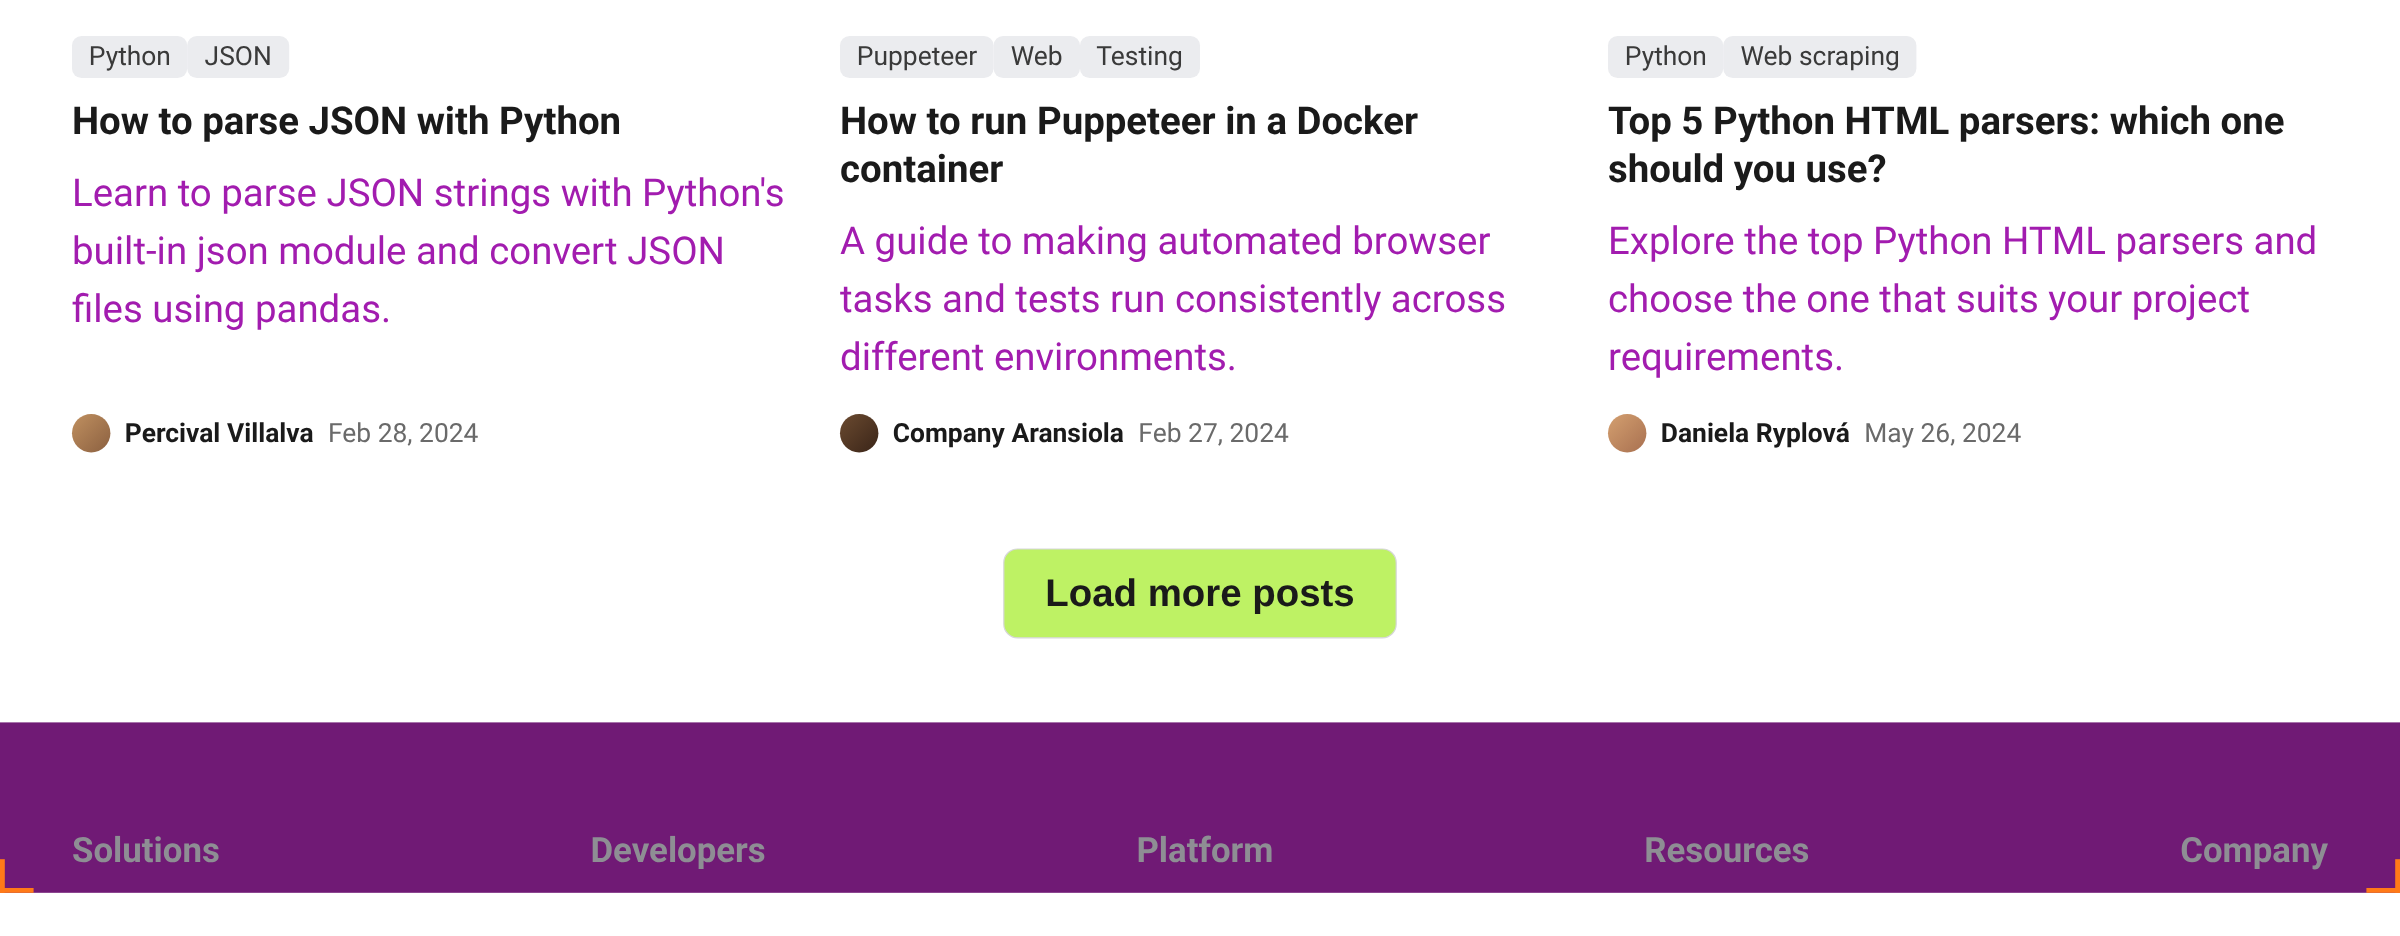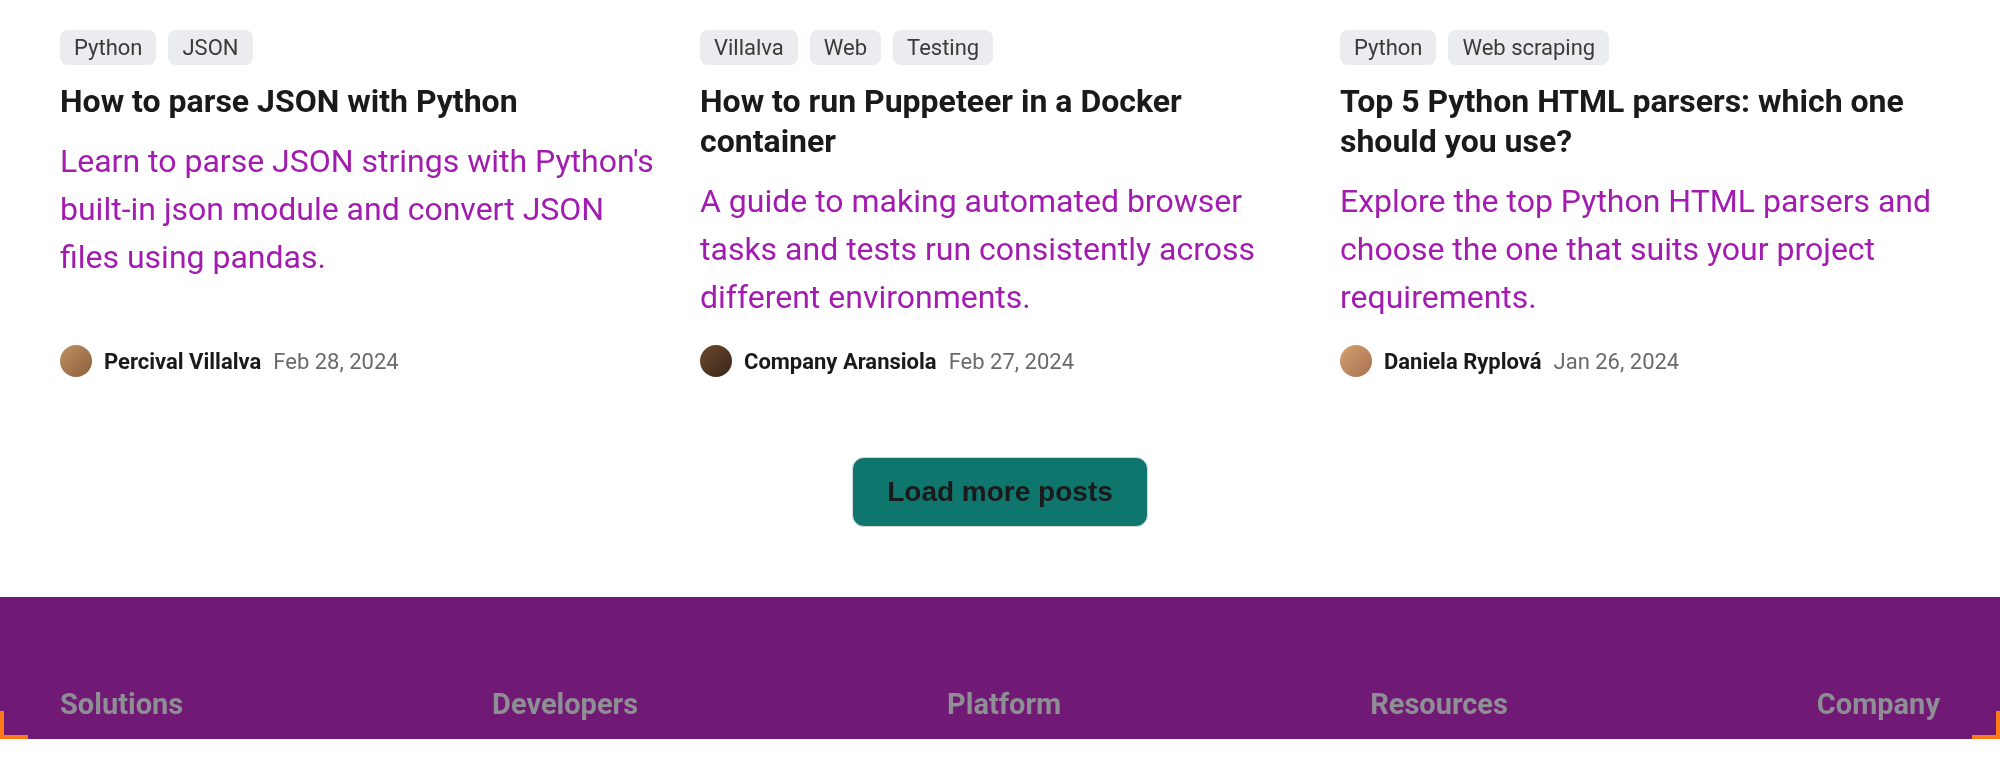--- a/index.html
+++ b/index.html
@@ -30,21 +30,20 @@
 
     .article-card {
       display: flex;
       flex-direction: column;
       cursor: pointer;
     }
 
     .tags {
       display: flex;
       flex-wrap: wrap;
-      gap: 12px;
       margin-bottom: 16px;
     }
 
     .tag {
       background: #ebecef;
       color: #3a3a3a;
       padding: 5px 14px;
       border-radius: 8px;
       font-size: 22px;
       font-weight: 400;
@@ -102,25 +101,25 @@
     }
 
     .load-more-wrap {
       display: flex;
       justify-content: center;
       padding: 30px 0 70px 0;
       background: #ffffff;
     }
 
     .load-more {
-      background: #0f766e;
+      background: #bef264;
       border: 1.5px solid #d6d6d9;
       border-radius: 12px;
       padding: 18px 34px;
-      font-size: 28px;
+      font-size: 32px;
       font-weight: 700;
       color: #1a1a1a;
       cursor: pointer;
     }
 
     .footer {
       background: #701a75;
       padding: 90px 60px 18px 60px;
       display: flex;
       justify-content: space-between;
@@ -186,21 +185,21 @@
       <p class="article-desc">Learn to parse JSON strings with Python's built-in json module and convert JSON files using pandas.</p>
       <div class="byline">
         <div class="avatar"></div>
         <span class="author">Percival Villalva</span>
         <span class="date">Feb 28, 2024</span>
       </div>
     </div>
 
     <div class="article-card">
       <div class="tags">
-        <span class="tag">Villalva</span>
+        <span class="tag">Puppeteer</span>
         <span class="tag">Web</span>
         <span class="tag">Testing</span>
       </div>
       <h2 class="article-title">How to run Puppeteer in a Docker container</h2>
       <p class="article-desc">A guide to making automated browser tasks and tests run consistently across different environments.</p>
       <div class="byline">
         <div class="avatar a2"></div>
         <span class="author">Company Aransiola</span>
         <span class="date">Feb 27, 2024</span>
       </div>
@@ -209,21 +208,21 @@
     <div class="article-card">
       <div class="tags">
         <span class="tag">Python</span>
         <span class="tag">Web scraping</span>
       </div>
       <h2 class="article-title">Top 5 Python HTML parsers: which one should you use?</h2>
       <p class="article-desc">Explore the top Python HTML parsers and choose the one that suits your project requirements.</p>
       <div class="byline">
         <div class="avatar a3"></div>
         <span class="author">Daniela Ryplová</span>
-        <span class="date">Jan 26, 2024</span>
+        <span class="date">May 26, 2024</span>
       </div>
     </div>
 
   </div>
 
   <div class="load-more-wrap">
     <button class="load-more">Load more posts</button>
   </div>
 
   <div class="footer">

